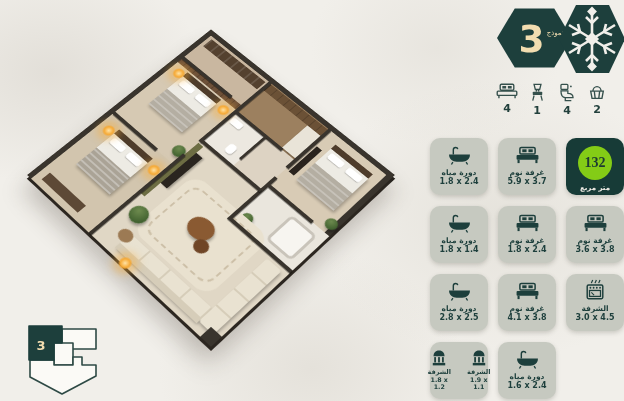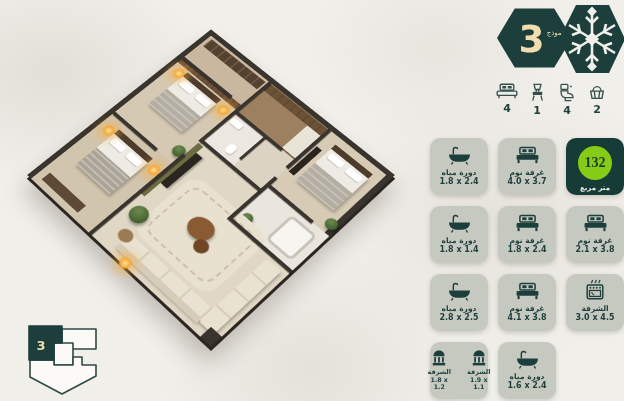--- a/index.html
+++ b/index.html
@@ -240,21 +240,21 @@
         <svg width="27" height="19" viewBox="0 0 28 20">
       <rect x="6" y="1.5" width="16" height="7" rx="1.5" fill="none" stroke="#1d3f3c" stroke-width="1.6"></rect>
       <rect x="8.5" y="3.5" width="4.5" height="3" fill="#1d3f3c"></rect>
           <rect x="15" y="3.5" width="4.5" height="3" fill="#1d3f3c"></rect>
       <rect x="2.5" y="9.5" width="23" height="5" rx="1" fill="#1d3f3c"></rect>
       <rect x="3.5" y="14.5" width="2.2" height="3.5" fill="#1d3f3c"></rect>
           <rect x="22.3" y="14.5" width="2.2" height="3.5" fill="#1d3f3c"></rect>
     </svg>
       </div>
     <div class="lbl">غرفة نوم</div>
-    <div class="dim">4.0 x 3.7</div>
+    <div class="dim">5.9 x 3.7</div>
   </div>
 
   <div class="card dark">
     <div class="circle">132</div>
     <div class="unit">متر مربع</div>
   </div>
 
 
   <div class="card">
     <div class="ic">
@@ -289,21 +289,21 @@
         <svg width="27" height="19" viewBox="0 0 28 20">
       <rect x="6" y="1.5" width="16" height="7" rx="1.5" fill="none" stroke="#1d3f3c" stroke-width="1.6"></rect>
       <rect x="8.5" y="3.5" width="4.5" height="3" fill="#1d3f3c"></rect>
           <rect x="15" y="3.5" width="4.5" height="3" fill="#1d3f3c"></rect>
       <rect x="2.5" y="9.5" width="23" height="5" rx="1" fill="#1d3f3c"></rect>
       <rect x="3.5" y="14.5" width="2.2" height="3.5" fill="#1d3f3c"></rect>
           <rect x="22.3" y="14.5" width="2.2" height="3.5" fill="#1d3f3c"></rect>
     </svg>
       </div>
     <div class="lbl">غرفة نوم</div>
-    <div class="dim">2.1 x 3.8</div>
+    <div class="dim">3.6 x 3.8</div>
   </div>
 
   <div class="card">
     <div class="ic">
         <svg width="27" height="19" viewBox="0 0 28 20">
       <path d="M7.5,9 V4 q0,-2.4 2.4,-2.4 q2,0 2.3,1.6" fill="none" stroke="#1d3f3c" stroke-width="1.5"></path>
       <path d="M3,9 h22 c0,5 -3.5,7.5 -8,7.5 h-6 c-4.5,0 -8,-2.5 -8,-7.5 z" fill="#1d3f3c"></path>
       <line x1="7" y1="17" x2="5.5" y2="19.5" stroke="#1d3f3c" stroke-width="1.4"></line>
       <line x1="21" y1="17" x2="22.5" y2="19.5" stroke="#1d3f3c" stroke-width="1.4"></line>
     </svg>

